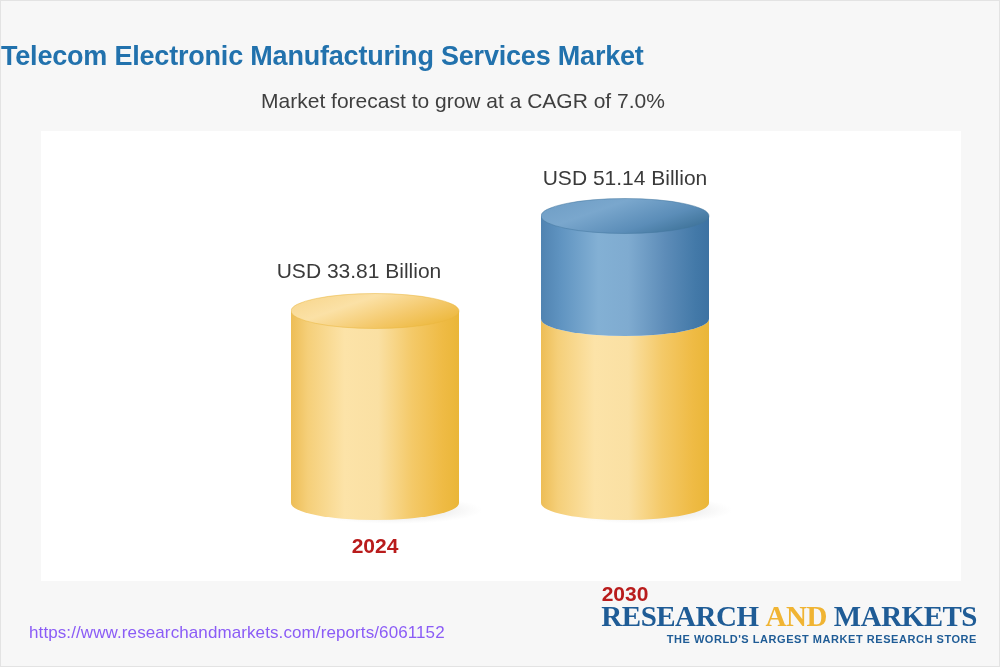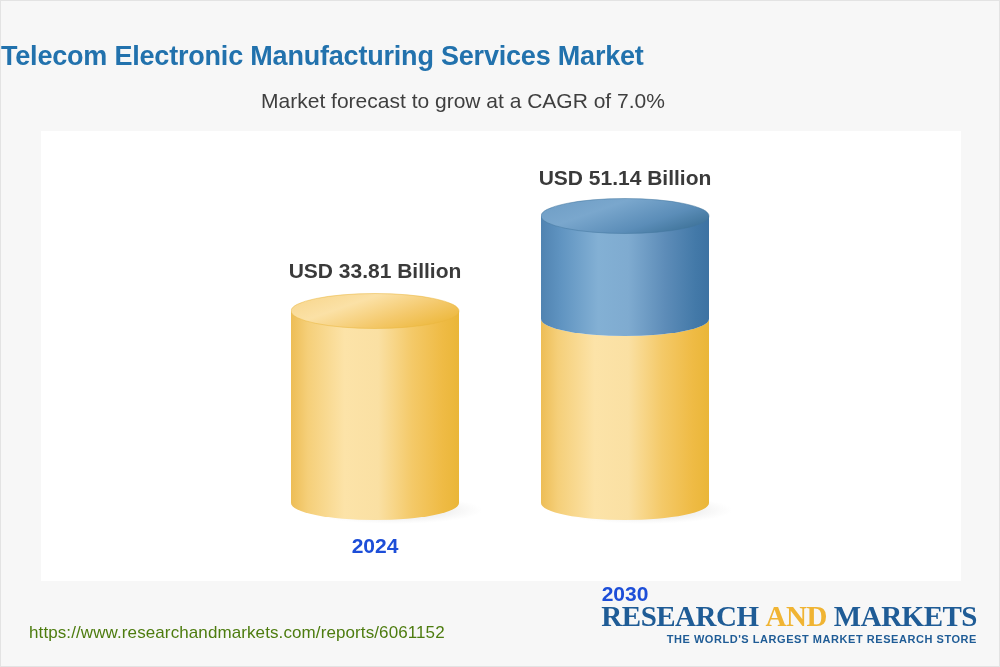--- a/index.html
+++ b/index.html
@@ -52,38 +52,38 @@
     color: #3f3f3f;
   }
   .cyl-wrap {
     position: absolute;
   }
   .value-label {
     position: absolute;
     width: 360px;
     text-align: center;
     font-size: 21px;
-    font-weight: bold;
+    font-weight: normal;
     color: #3a3a3a;
     white-space: nowrap;
   }
   .year-label {
     position: absolute;
     width: 240px;
     text-align: center;
     font-size: 21px;
     font-weight: bold;
-    color: #1d4ed8;
+    color: #b91c1c;
   }
   #url {
     position: absolute;
     left: 28px;
     top: 622px;
     font-size: 17px;
-    color: #4d7c0f;
+    color: #8b5cf6;
     letter-spacing: 0.1px;
   }
   #logo {
     position: absolute;
     right: 22px;
     top: 600px;
     text-align: right;
   }
   #logo-main {
     font-size: 29px;
@@ -105,21 +105,21 @@
 </head>
 <body>
 
 <div id="page">
 
   <div id="plot-canvas"></div>
 
   <div id="title">Telecom Electronic Manufacturing Services Market</div>
   <div id="subtitle">Market forecast to grow at a CAGR of 7.0%</div>
 
-  <div class="value-label" style="left:194px; top:258px;">USD 33.81 Billion</div>
+  <div class="value-label" style="left:178px; top:258px;">USD 33.81 Billion</div>
 
   <div class="value-label" style="left:444px; top:165px;">USD 51.14 Billion</div>
 
   <div class="cyl-wrap" style="left:290px; top:292px; width:168px; height:228px;">
     <svg width="190" height="238" viewBox="0 0 190 238">
       <defs>
         <linearGradient id="goldBody1" x1="0" y1="0" x2="1" y2="0">
           <stop offset="0%" stop-color="#edbd56"></stop>
           <stop offset="10%" stop-color="#f5cf79"></stop>
           <stop offset="32%" stop-color="#fce3a8"></stop>

